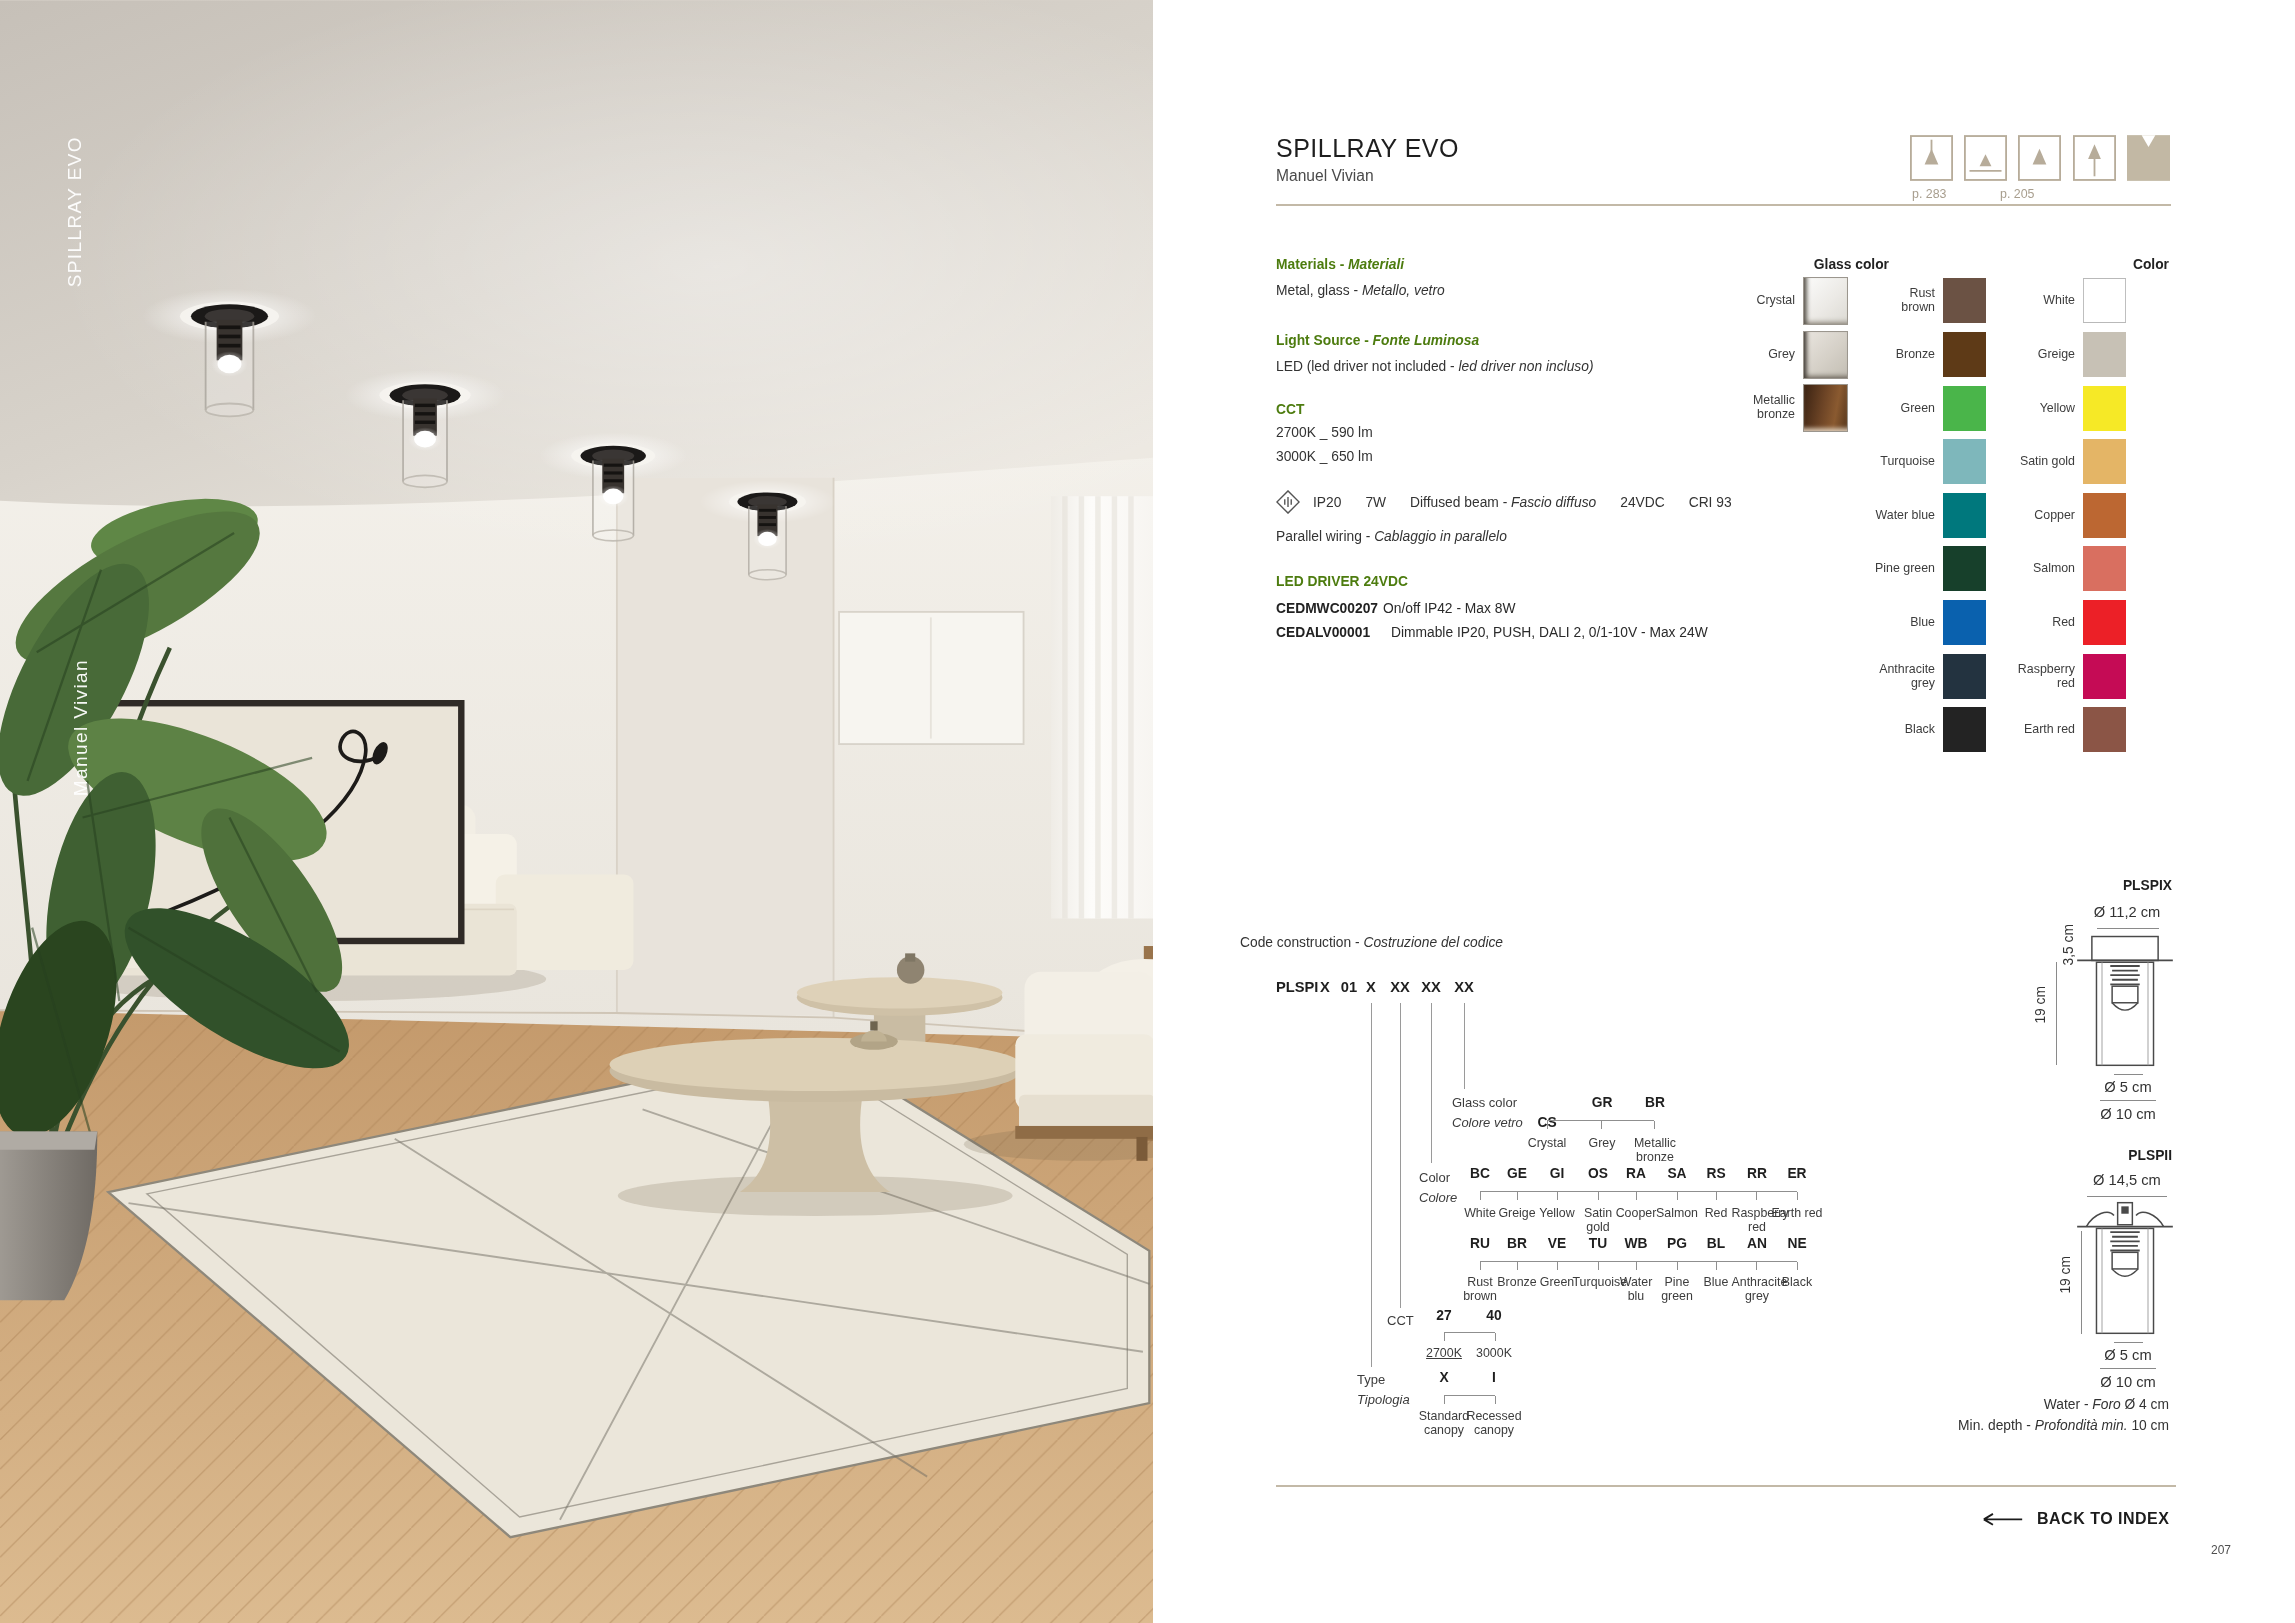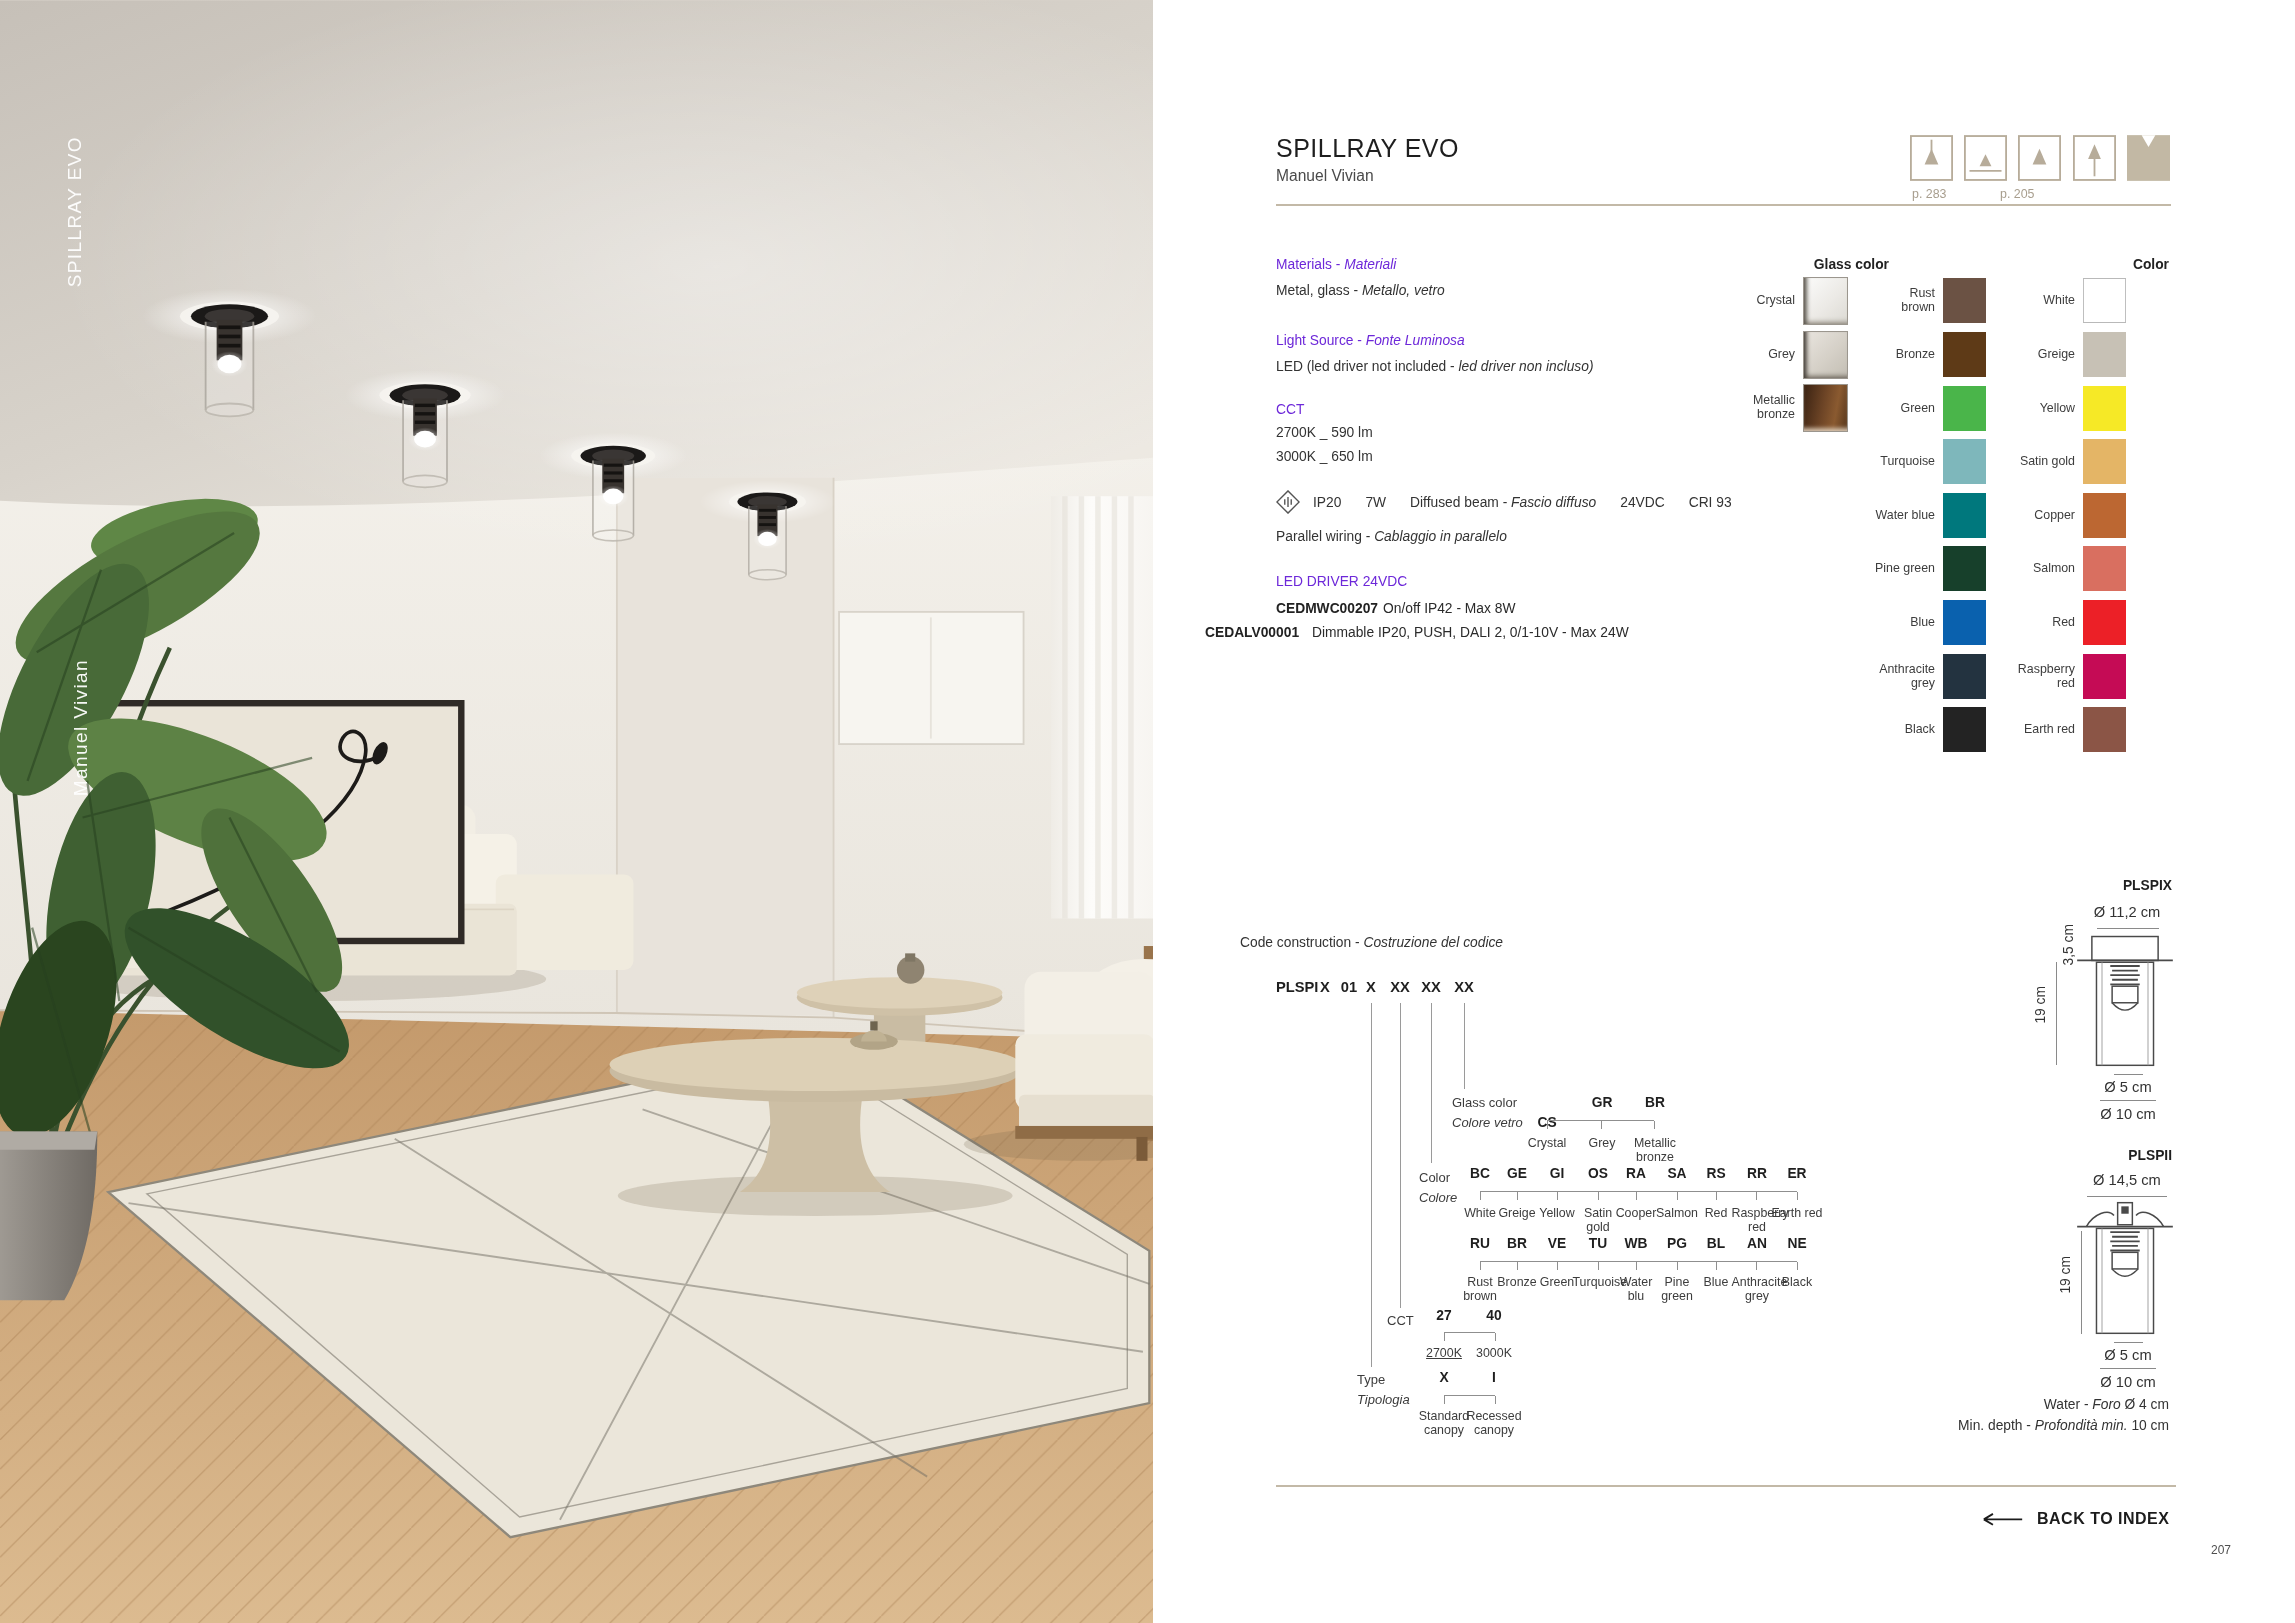--- a/index.html
+++ b/index.html
@@ -9,21 +9,21 @@
   
   .photo{position:absolute;left:0;top:0;width:1153px;height:1624px;overflow:hidden;background:#d8d2ca;}
   .vtext{position:absolute;color:#ffffff;writing-mode:vertical-rl;transform:rotate(180deg);
          letter-spacing:1.4px;font-size:19px;opacity:.95;}
   
   .title{font-size:25px;letter-spacing:0.5px;color:#1e1e1e;}
   .designer{font-size:15.6px;color:#4a4a4a;}
   .hdr-line{height:1.8px;background:#c3b9a7;}
   .varicon{position:absolute;width:43px;height:46px;}
   .pageref{position:absolute;font-size:12.4px;color:#a89e8e;}
-  .spec-h{font-size:13.8px;font-weight:normal;color:#6d28d9;}
+  .spec-h{font-size:13.8px;font-weight:bold;color:#4d7c0f;}
   .spec-t{font-size:13.8px;color:#333;}
   .it{font-style:italic;}
   .beamrow{display:flex;align-items:center;font-size:13.8px;color:#333;}
   .beamrow .gap{margin-right:24px;}
   .drv{display:flex;font-size:13.8px;}
   .drv .c{font-weight:bold;width:107px;color:#222;}
   
   .swhead{position:absolute;width:156px;text-align:right;font-size:13.8px;font-weight:bold;color:#222;}
   .swrow{position:absolute;display:flex;align-items:center;height:45px;}
   .swlabel{width:62px;text-align:right;margin-right:8.3px;font-size:12.4px;line-height:1.12;color:#3d3d3d;}
@@ -310,21 +310,21 @@
     <span class="gap">24VDC</span>
     <span>CRI 93</span>
   </div>
   <div class="abs spec-t" style="left:1276px;top:529px;"><span>Parallel wiring - </span><span class="it">Cablaggio in parallelo</span></div>
 
   <div class="abs spec-h" style="left:1276px;top:574px;">LED DRIVER 24VDC</div>
   <div class="abs drv" style="left:1276px;top:601px;">
     <span class="c">CEDMWC00207</span>
     <span>On/off IP42 - Max 8W</span>
   </div>
-  <div class="abs drv" style="left:1205px;top:625px;">
+  <div class="abs drv" style="left:1276px;top:625px;gap:8px;">
     <span class="c">CEDALV00001</span>
     <span>Dimmable IP20, PUSH, DALI 2, 0/1-10V - Max 24W</span>
   </div>
 
   <div class="swhead" style="left:1733px;top:257px;">Glass color</div>
   <div class="swrow" style="left:1733px;top:278px;">
     <span class="swlabel">Crystal</span>
     <span class="glassbox g-crystal"></span>
   </div>
   <div class="swrow" style="left:1733px;top:332px;">

